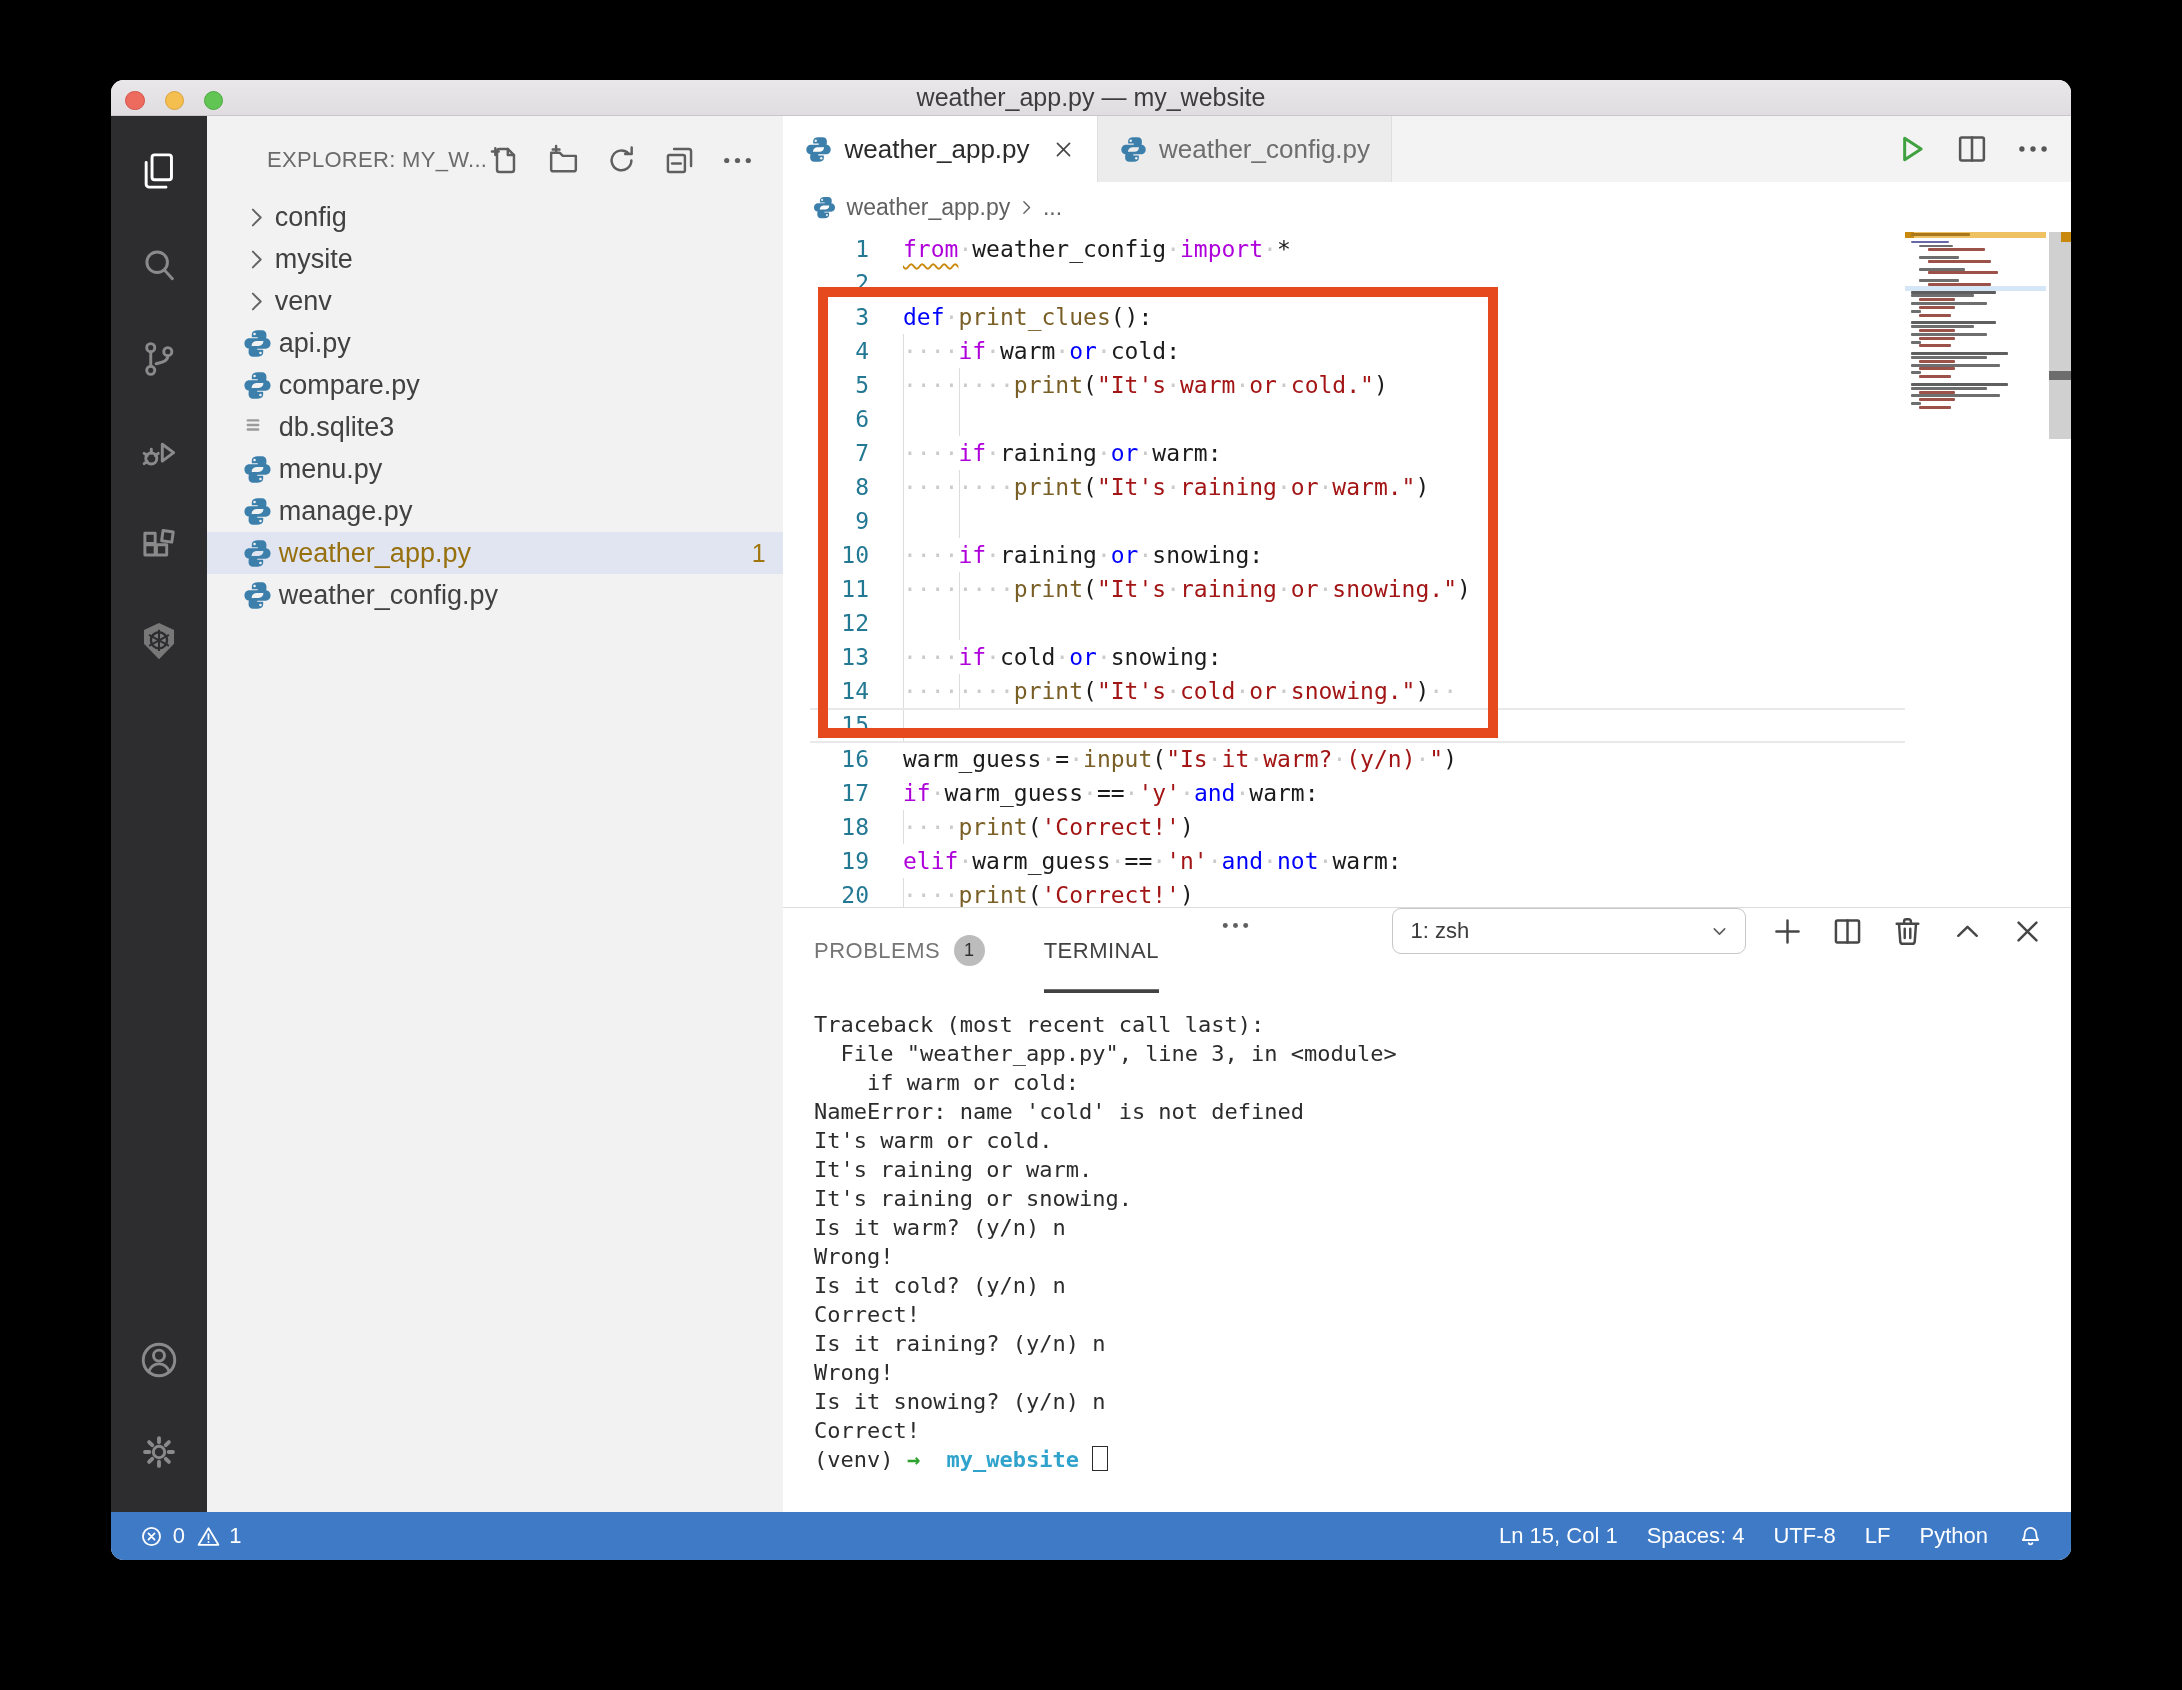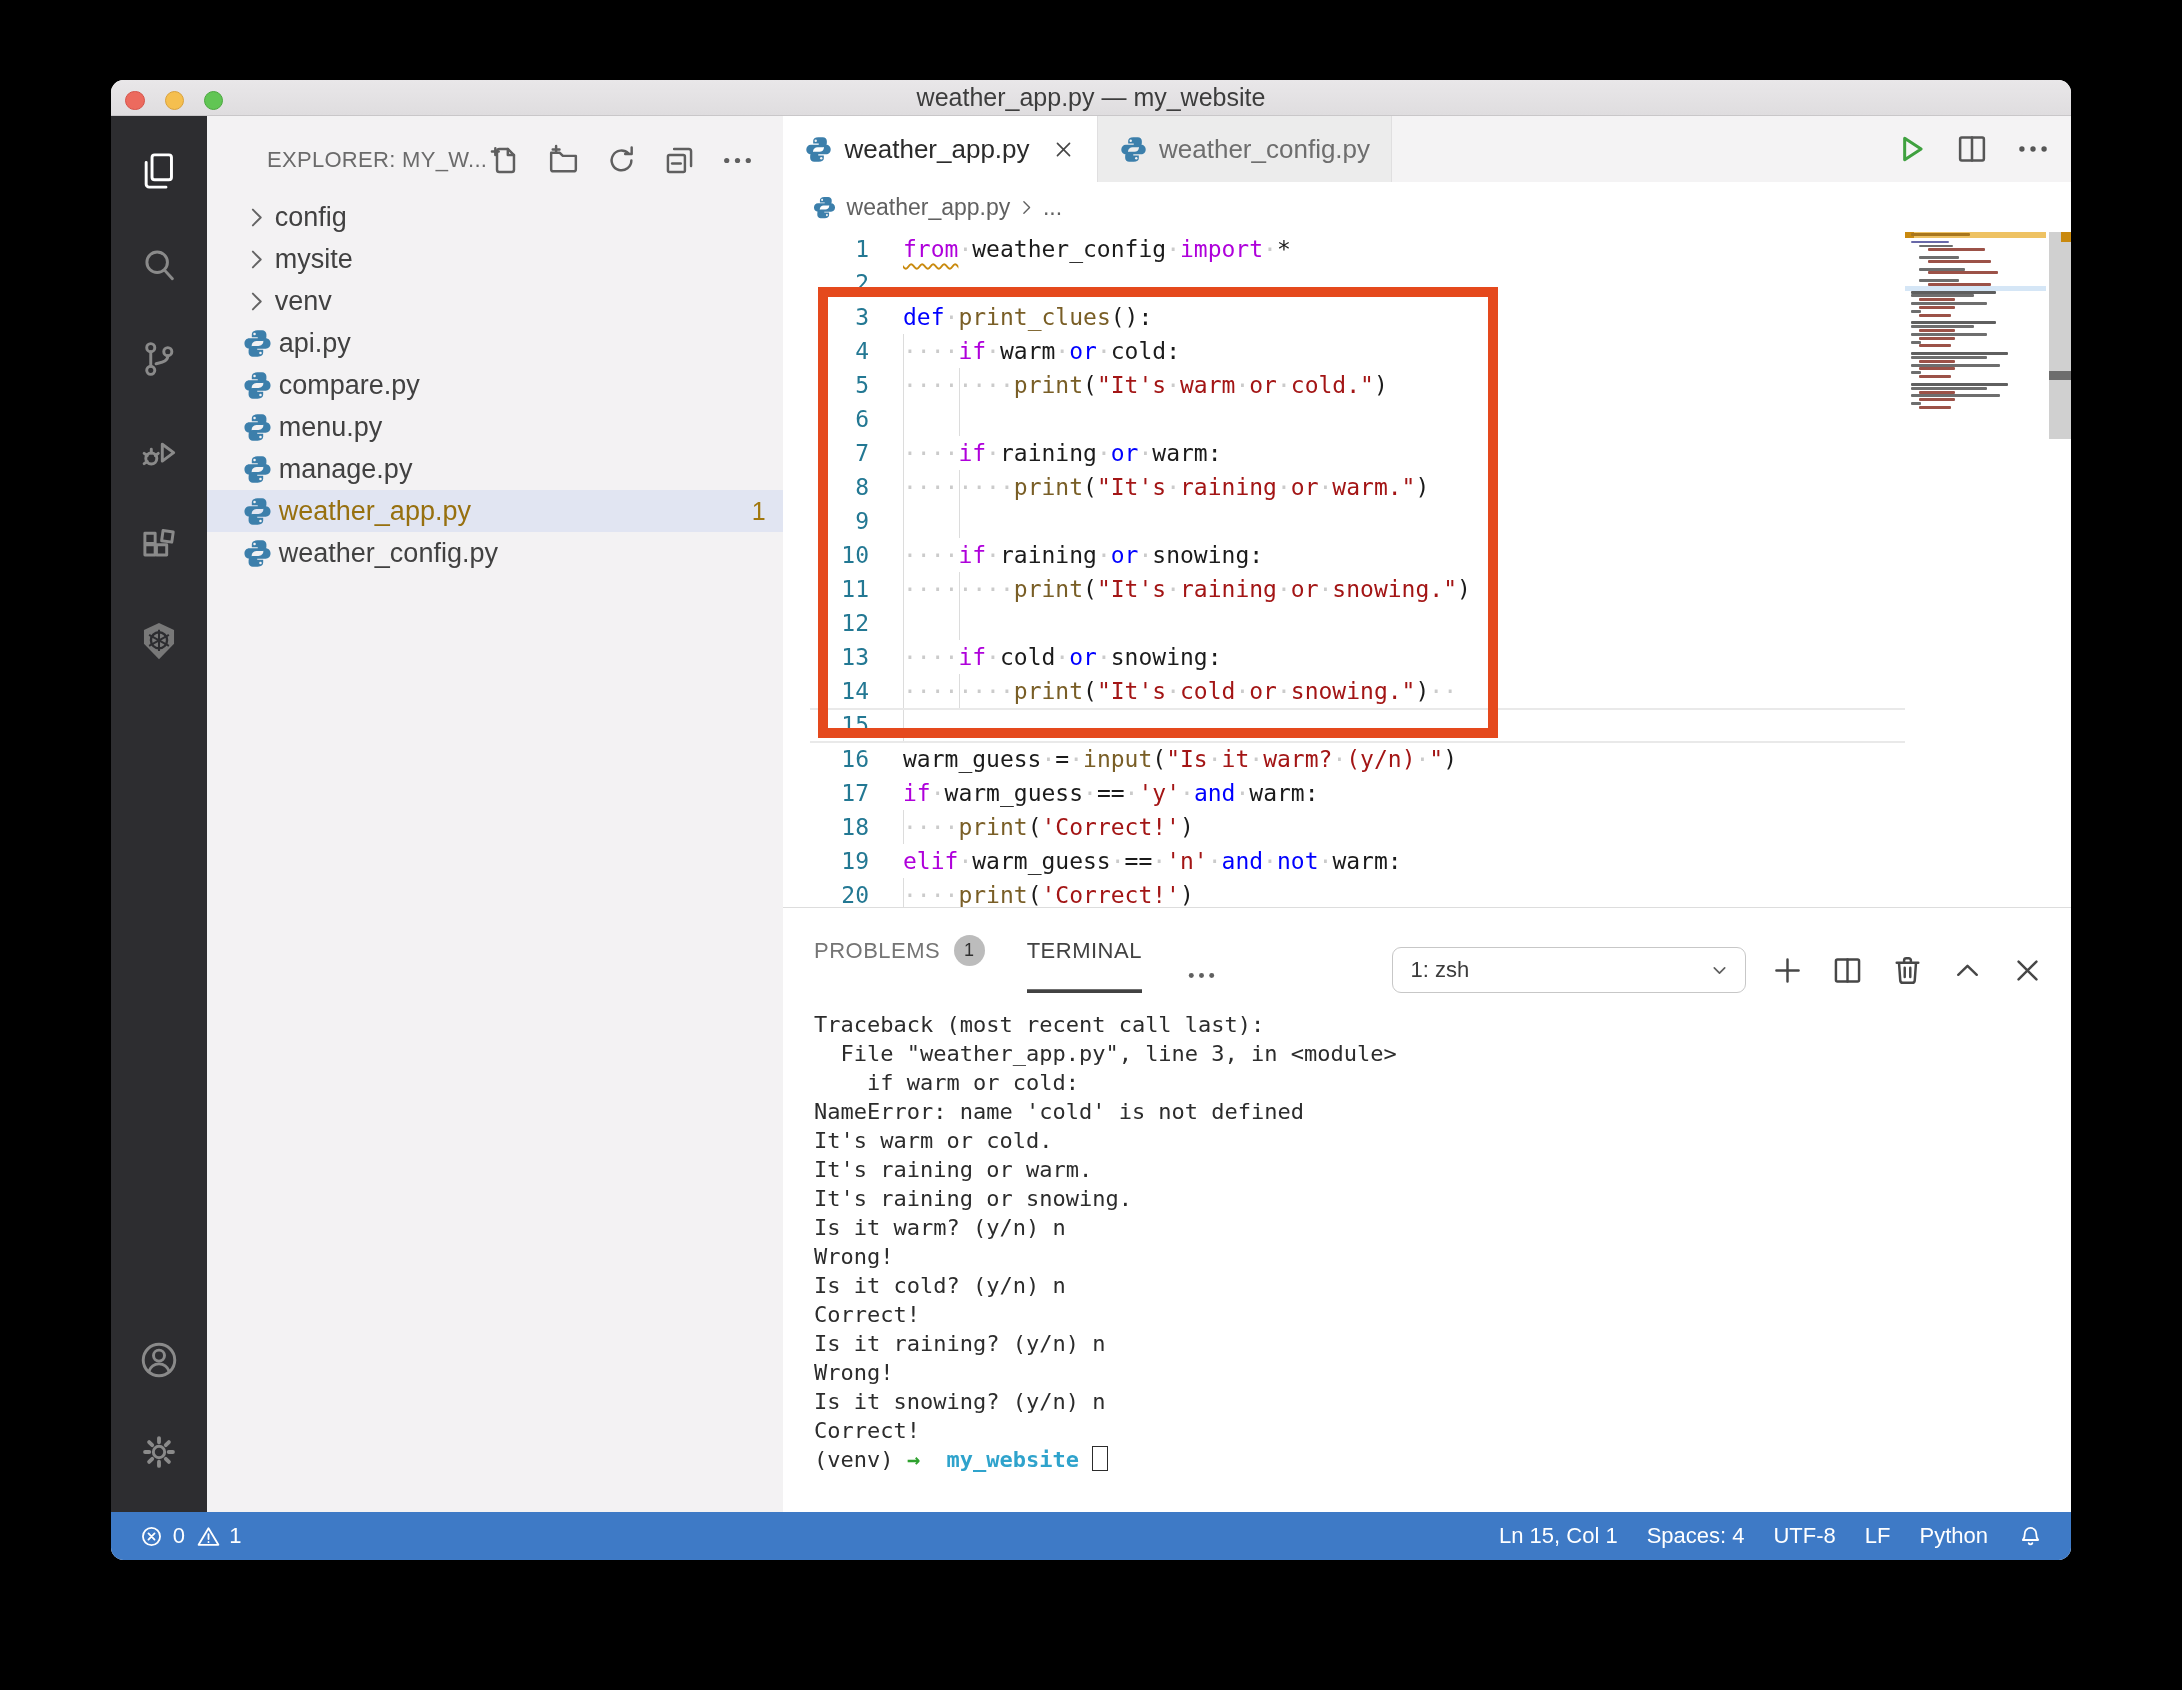--- a/index.html
+++ b/index.html
@@ -70,21 +70,21 @@
   .mm-row{position:absolute;height:2.9px;border-radius:1px;}
   .mm-hl1{position:absolute;left:0;right:0;top:0;height:5.8px;background:#eec263;}
   .mm-hl1 .sq{position:absolute;left:0;top:0;width:8.6px;height:5.8px;background:#c9890e;}
   .mm-cur{position:absolute;left:0;right:0;top:54px;height:4.8px;background:#d5e6f6;}
   .escrollbar{position:absolute;top:0;right:0;width:22px;height:100%;z-index:3;}
   .escroll-thumb{position:absolute;top:0;left:0;right:0;height:207px;background:rgba(150,150,150,.45);}
   .escroll-band{position:absolute;top:139px;left:0;right:0;height:8.6px;background:#6d6d6d;}
   .escroll-warn{position:absolute;top:0;right:0;width:9.6px;height:9.6px;background:#c9890e;}
   
   .panel{flex:1;border-top:1.9px solid #ddd;display:flex;flex-direction:column;min-height:0;}
-  .panel-header{height:85px;flex:none;display:flex;align-items:flex-end;padding:0 25px 0 31px;position:relative;}
+  .panel-header{height:85px;flex:none;display:flex;align-items:flex-start;padding:0 25px 0 31px;position:relative;gap:17px;}
   .panel-tab{font-size:22px;letter-spacing:0.5px;color:#757575;display:flex;align-items:center;gap:13.4px;
              margin-right:42px;cursor:pointer;height:100%;}
   .panel-tab.active{color:#424242;box-shadow:inset 0 -3.8px 0 #424242;}
   .pbadge{width:31px;height:31px;border-radius:50%;background:#bcbcbc;color:#2f2f2f;font-size:18px;
           display:flex;align-items:center;justify-content:center;}
   .panel-more{width:35px;height:35px;color:#5f5f5f;}
   .panel-right{margin-left:auto;display:flex;align-items:center;gap:23px;}
   .shell-select{width:321px;height:44px;border:1.9px solid #c7c7c7;border-radius:9px;display:flex;align-items:center;
                 padding:0 13.4px 0 17.3px;font-size:22px;color:#3c3c3c;cursor:pointer;background:#fff;}
   .shell-select .chev{margin-left:auto;width:25px;height:25px;color:#5f5f5f;}
@@ -223,20 +223,26 @@
               <div class="label">api.py</div>
             </div>
             <div class="tree-row">
               <div class="ficon"><svg viewBox="0 0 24 24" fill="#3c7fab">
                   <path d="M11.9 1.8c-2.9 0-4.3 1.3-4.3 3v2.3h4.6V8H5.7C3.5 8 1.9 9.7 1.9 12s1.6 4 3.8 4h1.8v-2.5c0-1.9 1.7-3.4 3.7-3.4h4.5c1.8 0 3.2-1.5 3.2-3.3V4.9c0-1.8-1.5-3.1-3.3-3.1z"></path>
                   <circle cx="9.7" cy="4.7" r="1" fill="#f3f2f3"></circle>
                   <path d="M12.1 22.2c2.9 0 4.3-1.3 4.3-3v-2.3h-4.6V16h6.5c2.2 0 3.8-1.7 3.8-4s-1.6-4-3.8-4h-1.8v2.5c0 1.9-1.7 3.4-3.7 3.4h-4.5c-1.8 0-3.2 1.5-3.2 3.3v1.9c0 1.8 1.5 3.1 3.3 3.1z"></path>
                   <circle cx="14.3" cy="19.3" r="1" fill="#f3f2f3"></circle>
                 </svg></div>
               <div class="label">compare.py</div>
+            </div>
+            <div class="tree-row">
+              <div class="ficon"><svg viewBox="0 0 24 24" fill="none" stroke="currentColor" stroke-width="1.6" stroke-linecap="round" stroke-linejoin="round">
+                  <path d="M4.5 6.5h8M4.5 10h8M4.5 13.5h8" stroke="#9b9b9b" stroke-width="1.9"></path>
+                </svg></div>
+              <div class="label">db.sqlite3</div>
             </div>
             <div class="tree-row">
               <div class="ficon"><svg viewBox="0 0 24 24" fill="#3c7fab">
                   <path d="M11.9 1.8c-2.9 0-4.3 1.3-4.3 3v2.3h4.6V8H5.7C3.5 8 1.9 9.7 1.9 12s1.6 4 3.8 4h1.8v-2.5c0-1.9 1.7-3.4 3.7-3.4h4.5c1.8 0 3.2-1.5 3.2-3.3V4.9c0-1.8-1.5-3.1-3.3-3.1z"></path>
                   <circle cx="9.7" cy="4.7" r="1" fill="#f3f2f3"></circle>
                   <path d="M12.1 22.2c2.9 0 4.3-1.3 4.3-3v-2.3h-4.6V16h6.5c2.2 0 3.8-1.7 3.8-4s-1.6-4-3.8-4h-1.8v2.5c0 1.9-1.7 3.4-3.7 3.4h-4.5c-1.8 0-3.2 1.5-3.2 3.3v1.9c0 1.8 1.5 3.1 3.3 3.1z"></path>
                   <circle cx="14.3" cy="19.3" r="1" fill="#f3f2f3"></circle>
                 </svg></div>
               <div class="label">menu.py</div>
             </div>

